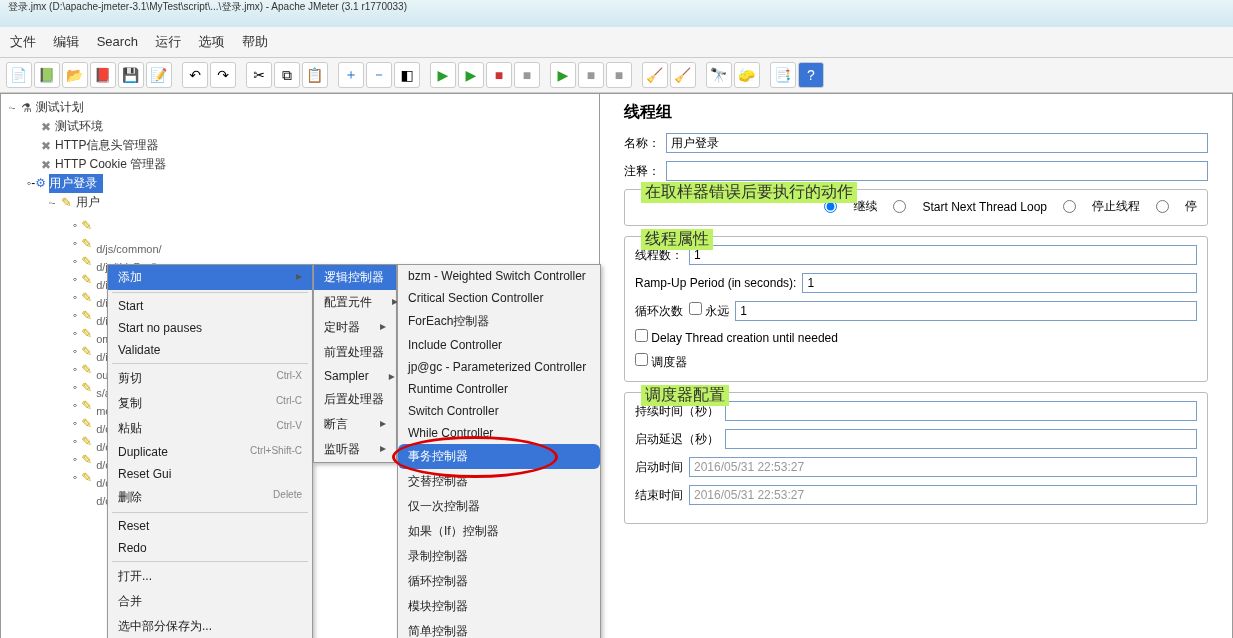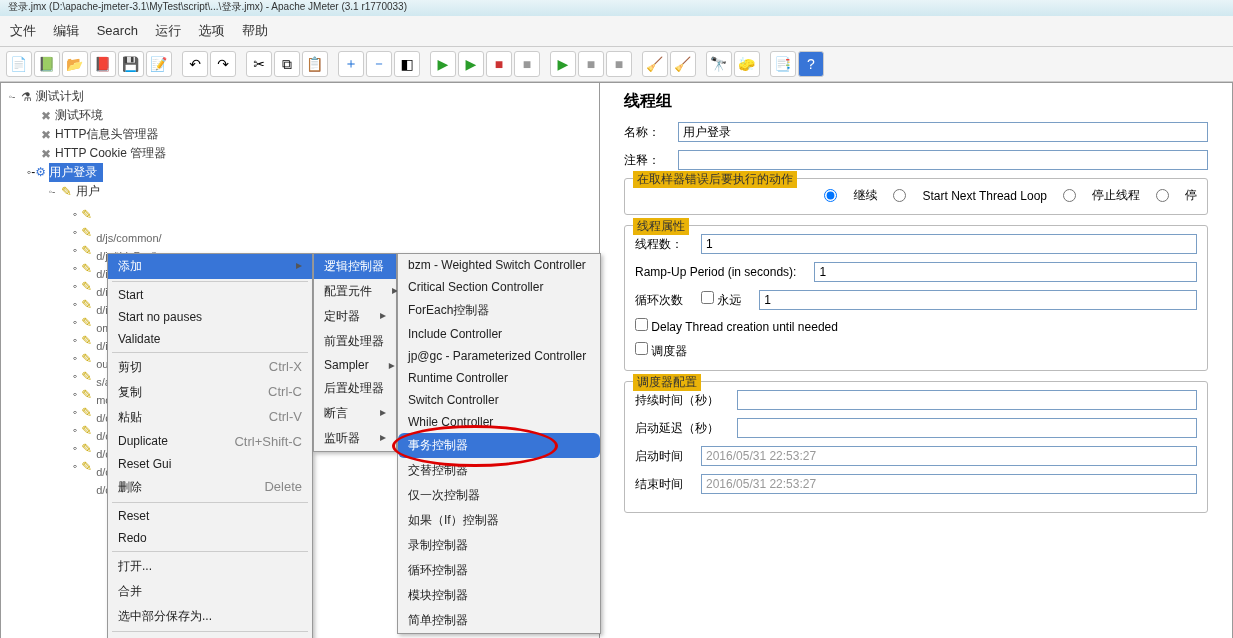--- a/index.html
+++ b/index.html
@@ -1,18 +1,18 @@
 <!DOCTYPE html>
 <html><head>
 <meta charset="utf-8">
 <style>
 * { box-sizing: border-box; margin: 0; padding: 0; font-family: "Microsoft YaHei", Arial, sans-serif; font-size: 12px; }
 body { background: #f0f0f0; width: 1233px; height: 638px; overflow: hidden; }
 
-.titlebar { background: linear-gradient(#e8f4f8, #d0e8f0); height: 16px; padding: 0 8px; color: #333; font-size: 10px; overflow: hidden; white-space: nowrap; }
+.titlebar { background: linear-gradient(#e8f4f8, #d0e8f0); height: 27px; padding: 0 8px; color: #333; font-size: 10px; overflow: hidden; white-space: nowrap; }
 
 .menubar { background: #f5f5f5; padding: 6px 10px; border-bottom: 1px solid #ccc; }
 .menubar span { margin-right: 14px; color: #333; font-size: 13px; }
 
 .toolbar { background: #f5f5f5; padding: 4px 6px; border-bottom: 1px solid #ccc; display: flex; align-items: center; gap: 2px; }
 .tb-btn { width: 26px; height: 26px; border: 1px solid #ccc; border-radius: 3px; background: #fff; display: flex; align-items: center; justify-content: center; font-size: 14px; }
 .tb-sep { width: 6px; }
 
 .workspace { display: flex; height: calc(100% - 80px); }
 
@@ -26,39 +26,39 @@
 .flask { color: #444; font-size: 12px; }
 .wrench { color: #888; font-size: 12px; }
 
 .tree-rows { margin-left: 72px; }
 .tree-rows .row { display: flex; align-items: center; gap: 4px; height: 18px; }
 .tree-rows .txt { color: #666; font-size: 11px; white-space: nowrap; margin-top: 48px; }
 
 
 .ctx { position: absolute; background: #f2f2f2; border: 1px solid #999; box-shadow: 2px 2px 4px rgba(0,0,0,0.25); z-index: 10; }
 .ctx-item { padding: 4px 10px; display: flex; justify-content: space-between; gap: 20px; color: #222; white-space: nowrap; }
-.ctx-item .sc { color: #888; font-size: 13px; }
+.ctx-item .sc { color: #888; font-size: 10px; }
 .ctx-item.hov { background: #3875d7; color: #fff; }
 .ctx-item .arr { color: #555; }
 .ctx-sep { height: 1px; background: #ccc; margin: 2px 4px; }
 
 .ctx1 { top: 170px; left: 106px; width: 206px; }
 .ctx2 { top: 170px; left: 312px; width: 84px; }
 .ctx3 { top: 170px; left: 396px; width: 204px; }
 
 .circled { position: relative; border-radius: 6px; }
 .circled::after { content: ""; position: absolute; left: -6px; top: -8px; width: 160px; height: 36px; border: 3px solid #d00; border-radius: 50%; pointer-events: none; }
 
 .right-pane { flex: 1; background: #fff; border: 1px solid #999; border-left: none; padding: 8px 24px; overflow: hidden; }
 .rp-title { font-size: 16px; font-weight: bold; margin-bottom: 10px; }
-.field-row { display: flex; align-items: center; gap: 18px; margin-bottom: 8px; }
+.field-row { display: flex; align-items: center; gap: 6px; margin-bottom: 8px; }
 .field-row label { white-space: nowrap; }
 .field-row input[type=text] { flex: 1; border: 1px solid #7a9ec5; padding: 2px 4px; height: 20px; }
 .fieldset { border: 1px solid #bbb; border-radius: 3px; padding: 8px 10px 10px; margin-bottom: 10px; position: relative; }
-.fieldset .legend { position: absolute; top: -8px; left: 8px; background: #eab308; padding: 0 4px; font-size: 12px; color: #333; }
+.fieldset .legend { position: absolute; top: -8px; left: 16px; background: #bef264; padding: 0 4px; font-size: 16px; color: #333; }
 .radio-row { display: flex; align-items: center; gap: 16px; justify-content: flex-end; }
 .radio-row label { display: flex; align-items: center; gap: 16px; }
 .chk-row { display: flex; align-items: center; gap: 6px; margin-top: 8px; }
 .small-input { width: 540px; border: 1px solid #7a9ec5; padding: 2px 4px; height: 20px; }
 .dim { color: #999; }
 </style>
 </head>
 <body>
 
 <div class="titlebar">登录.jmx (D:\apache-jmeter-3.1\MyTest\script\...\登录.jmx) - Apache JMeter (3.1 r1770033)</div>

